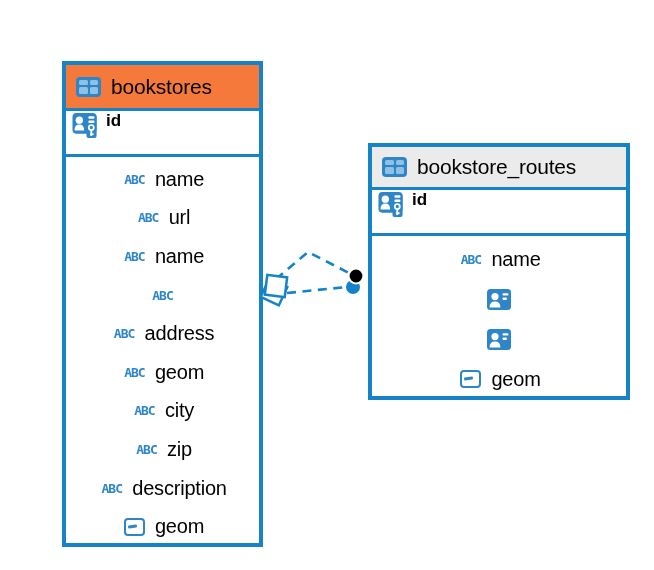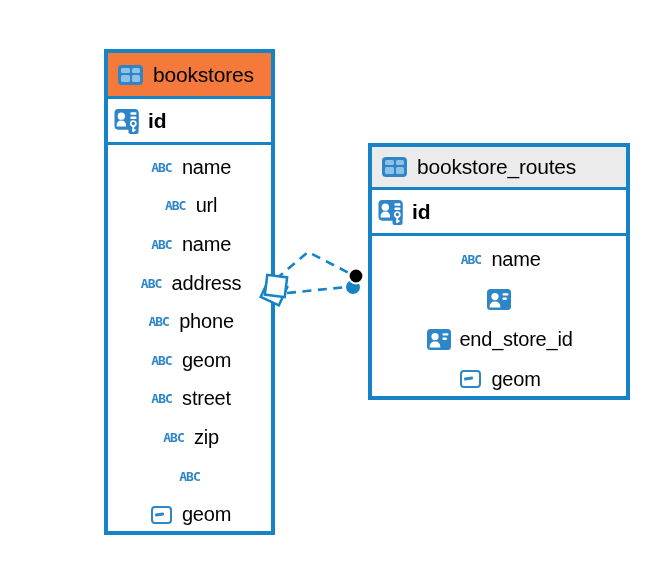--- a/index.html
+++ b/index.html
@@ -14,37 +14,37 @@
     width:654px;height:570px;position:relative;overflow:hidden;
     background:#ffffff;
     font-family:"Liberation Sans", sans-serif;
     color:#000;
   }
   .erd-table{
     position:absolute;box-sizing:border-box;background:#fff;
     border:4px solid var(--blue);
     display:flex;flex-direction:column;z-index:1;
   }
-  #table-bookstores{left:62px;top:49px;width:171px;height:486px;margin-left:42px;}
+  #table-bookstores{left:62px;top:61px;width:201px;height:486px;}
   #table-bookstore-routes{left:368px;top:143px;width:262px;height:257px;}
 
   .thead{
     display:flex;align-items:center;gap:9px;
     padding:0 6px 0 9px;flex:0 0 43px;
     border-bottom:3px solid var(--blue);
   }
   #table-bookstores .thead{background:var(--orange);}
   #table-bookstore-routes .thead{background:var(--gray);flex-basis:40px;}
   .thead .title{font-size:21px;letter-spacing:-0.2px;white-space:nowrap;}
 
   .pk-row{
-    display:flex;align-items:center;gap:7px;
+    display:flex;align-items:flex-start;gap:7px;
     padding:0 6px;flex:0 0 43px;
     border-bottom:3px solid var(--blue);
-    font-size:21px;font-weight:bold;
+    font-size:17px;font-weight:bold;
   }
   .cols{display:flex;flex-direction:column;padding:3px 0 0 0;flex:1;align-items:center;}
   .col-row{
     display:flex;align-items:center;gap:7px;
     padding:0 6px;height:38.6px;flex:none;
     font-size:20px;letter-spacing:-0.2px;white-space:nowrap;
   }
   #table-bookstore-routes .col-row{height:40px;}
 
   .icon-cell{
@@ -125,50 +125,50 @@
     <div class="col-row">
       <span class="icon-cell">
           <span class="abc">ABC</span>
         </span>
       <span>name</span>
     </div>
     <div class="col-row">
       <span class="icon-cell">
           <span class="abc">ABC</span>
         </span>
+    </div>
+    <div class="col-row">
+      <span class="icon-cell">
+          <span class="abc">ABC</span>
+        </span>
       <span>address</span>
     </div>
     <div class="col-row">
       <span class="icon-cell">
           <span class="abc">ABC</span>
         </span>
-      <span>phone</span>
-    </div>
-    <div class="col-row">
-      <span class="icon-cell">
-          <span class="abc">ABC</span>
-        </span>
       <span>geom</span>
     </div>
     <div class="col-row">
       <span class="icon-cell">
           <span class="abc">ABC</span>
         </span>
-      <span>street</span>
+      <span>city</span>
     </div>
     <div class="col-row">
       <span class="icon-cell">
           <span class="abc">ABC</span>
         </span>
       <span>zip</span>
     </div>
     <div class="col-row">
       <span class="icon-cell">
           <span class="abc">ABC</span>
         </span>
+      <span>description</span>
     </div>
     <div class="col-row">
       <span class="icon-cell">
           <span class="geom-box"></span>
         </span>
       <span>geom</span>
     </div>
   </div>
 </div>
 
@@ -223,21 +223,20 @@
     <div class="col-row">
       <span class="icon-cell">
         <svg width="24" height="21" viewBox="0 0 24 21">
           <rect width="24" height="21" rx="3.5" fill="#2e86c8"></rect>
           <circle cx="8" cy="7.6" r="3.6" fill="#fff"></circle>
           <path d="M2.6 18.4 Q2.6 12.6 8 12.6 Q13.4 12.6 13.4 18.4 Z" fill="#fff"></path>
           <rect x="15.5" y="4.2" width="6" height="2.4" rx="1" fill="#fff"></rect>
           <rect x="15.5" y="8.6" width="4.4" height="2.4" rx="1" fill="#fff"></rect>
         </svg>
       </span>
-      <span>end_store_id</span>
     </div>
     <div class="col-row">
       <span class="icon-cell">
           <span class="geom-box"></span>
         </span>
       <span>geom</span>
     </div>
   </div>
 </div>
 

